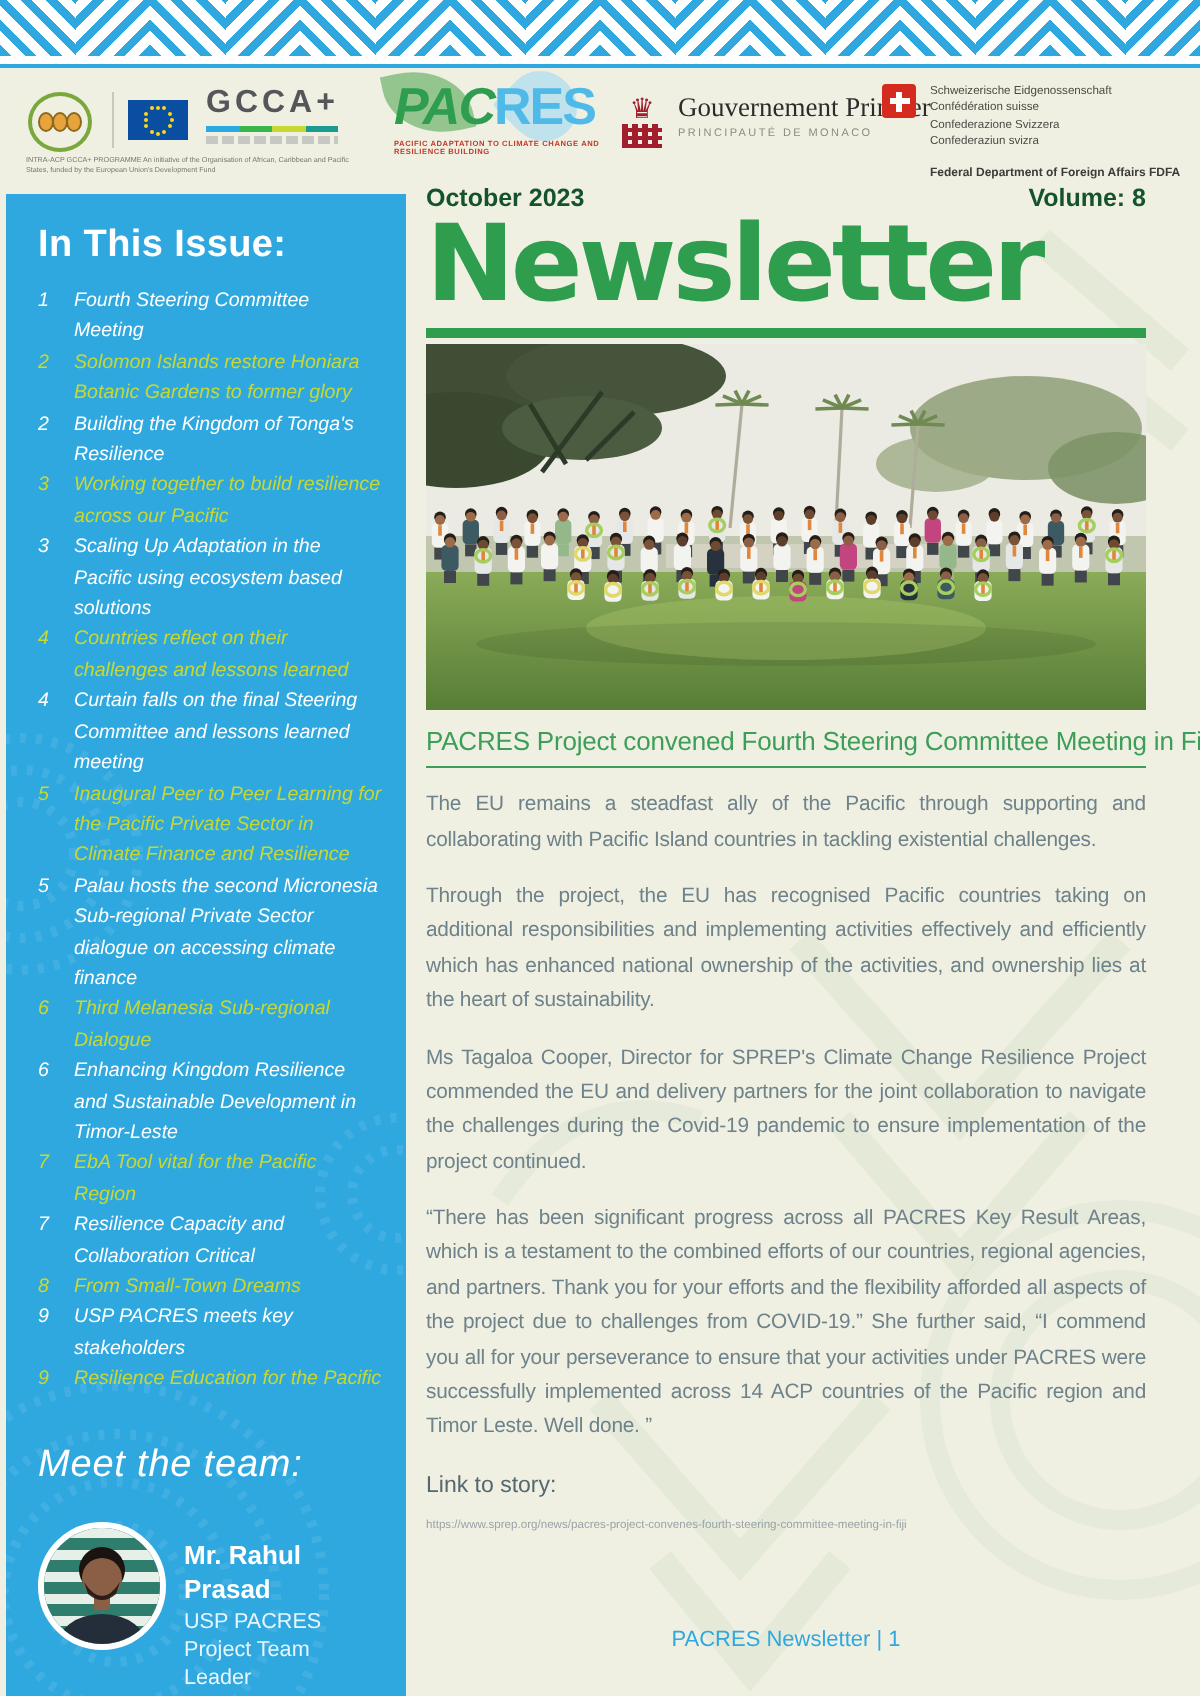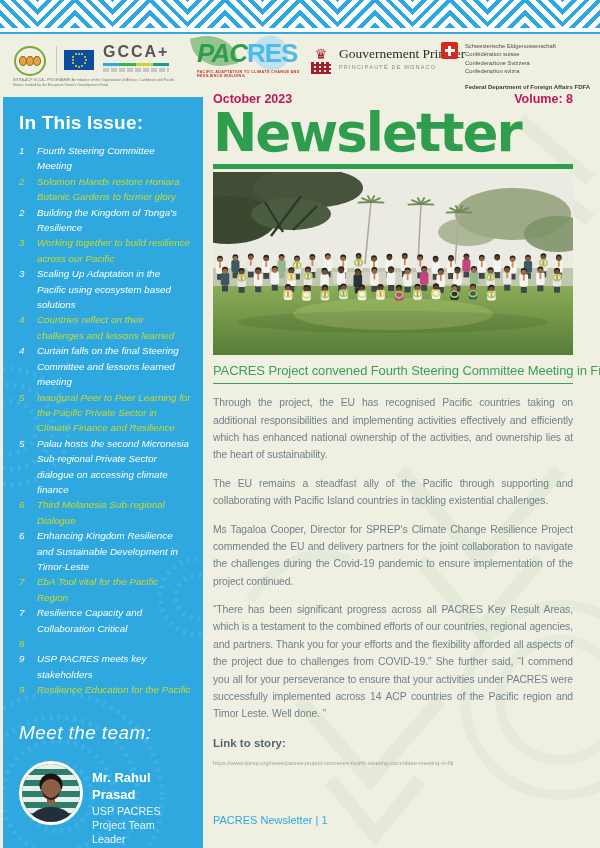--- a/index.html
+++ b/index.html
@@ -59,32 +59,32 @@
   .issue-item .lbl{flex:1;}
   .issue-item.alt{color:#C8D832;}
   .team-title{font-size:19px;font-style:italic;font-weight:500;margin:24px 0 4px 0;letter-spacing:.4px;}
   .team-member{display:flex;gap:9px;margin-top:17px;align-items:flex-start;}
   .avatar{flex:0 0 58px;width:58px;height:58px;border:3px solid #fff;border-radius:50%;overflow:hidden;background:#9cc;}
   .team-text{padding-top:9px;font-size:10.8px;line-height:1.3;}
   .team-name{font-weight:bold;font-size:13px;color:#fff;margin-bottom:1px;}
   .team-line{color:#e9f6fd;}
   
   .main{position:absolute;left:213px;top:92px;width:360px;z-index:1;}
-  .dateline{display:flex;justify-content:space-between;color:#be185d;font-size:12.5px;font-weight:bold;}
+  .dateline{display:flex;justify-content:space-between;color:#14532d;font-size:12.5px;font-weight:bold;}
   .masthead{margin:0;color:#2E9E4E;font-family:"DejaVu Sans",sans-serif;font-weight:bold;
             font-size:53px;line-height:1.02;letter-spacing:-2px;}
   .rule{height:5px;background:#2E9E4E;margin-top:4px;}
   .photo{margin-top:3px;width:360px;height:183px;background:#e9e9e1;overflow:hidden;}
   .story-title{margin:8px 0 0 0;color:#3C9E58;font-size:13px;font-weight:normal;white-space:nowrap;letter-spacing:-.1px;}
   .story-rule{height:1.3px;background:#3C9E58;margin-top:5px;}
   .paragraphs{margin-top:10px;}
   .paragraphs p{margin:0 0 11px 0;color:#6E828B;font-size:10.4px;line-height:1.67;text-align:justify;letter-spacing:-.1px;}
-  .link-label{margin:14px 0 0 0;color:#55686F;font-size:11.5px;font-weight:bold;}
+  .link-label{margin:14px 0 0 0;color:#55686F;font-size:11.5px;font-weight:normal;}
   .link-url{margin:11px 0 0 0;color:#99a3a7;font-size:5.8px;}
-  .footer{position:absolute;left:213px;top:814px;width:360px;text-align:left;color:#2FA8DF;font-size:11px;z-index:1;}
+  .footer{position:absolute;left:213px;top:814px;width:360px;text-align:center;color:#2FA8DF;font-size:11px;z-index:1;}
 </style>
 </head>
 <body>
 
 <div class="page">
 
   <svg class="bg-pattern" width="600" height="848" viewBox="0 0 600 848">
     <g fill="none" stroke="rgba(63,140,73,0.06)" stroke-width="14">
       <path d="M 400 470 l 80 90 l 80 -90"></path>
       <path d="M 420 560 l 60 70 l 60 -70"></path>
@@ -252,20 +252,21 @@
           <div class="issue-item alt">
             <span class="num">7</span>
             <span class="lbl">EbA Tool vital for the Pacific Region</span>
           </div>
           <div class="issue-item">
             <span class="num">7</span>
             <span class="lbl">Resilience Capacity and Collaboration Critical</span>
           </div>
           <div class="issue-item alt">
             <span class="num">8</span>
+            <span class="lbl">From Small-Town Dreams</span>
           </div>
           <div class="issue-item">
             <span class="num">9</span>
             <span class="lbl">USP PACRES meets key stakeholders</span>
           </div>
           <div class="issue-item alt">
             <span class="num">9</span>
             <span class="lbl">Resilience Education for the Pacific</span>
           </div>
         </div>
@@ -610,22 +611,22 @@
           <rect x="274.2" y="118.536" width="8.6" height="10" rx="2.5" fill="#f3f3ef"></rect>
           <circle cx="278.5" cy="115.736" r="3.05" fill="#241d18"></circle>
           <circle cx="278.5" cy="117.136" r="2.6" fill="#7a5238"></circle>
           <rect x="277.6" y="119.736" width="1.8" height="5.5" fill="#e0873b"></rect>
           <ellipse cx="278.5" cy="122.536" rx="3.7" ry="3.1" fill="none" stroke="#a6ce5c" stroke-width="1.7"></ellipse>
         </svg>
     </div>
     <h3 class="story-title">PACRES Project convened Fourth Steering Committee Meeting in Fiji</h3>
     <div class="story-rule"></div>
     <div class="paragraphs" id="paragraphs">
+        <p>The EU remains a steadfast ally of the Pacific through supporting and collaborating with Pacific Island countries in tackling existential challenges.</p>
         <p>Through the project, the EU has recognised Pacific countries taking on additional responsibilities and implementing activities effectively and efficiently which has enhanced national ownership of the activities, and ownership lies at the heart of sustainability.</p>
-        <p>The EU remains a steadfast ally of the Pacific through supporting and collaborating with Pacific Island countries in tackling existential challenges.</p>
         <p>Ms Tagaloa Cooper, Director for SPREP's Climate Change Resilience Project commended the EU and delivery partners for the joint collaboration to navigate the challenges during the Covid-19 pandemic to ensure implementation of the project continued.</p>
         <p>“There has been significant progress across all PACRES Key Result Areas, which is a testament to the combined efforts of our countries, regional agencies, and partners. Thank you for your efforts and the flexibility afforded all aspects of the project due to challenges from COVID-19.” She further said, “I commend you all for your perseverance to ensure that your activities under PACRES were successfully implemented across 14 ACP countries of the Pacific region and Timor Leste. Well done. ”</p>
       </div>
     <p class="link-label">Link to story:</p>
     <p class="link-url">https://www.sprep.org/news/pacres-project-convenes-fourth-steering-committee-meeting-in-fiji</p>
   </main>
 
   <div class="footer">PACRES Newsletter | 1</div>
 </div>
 

